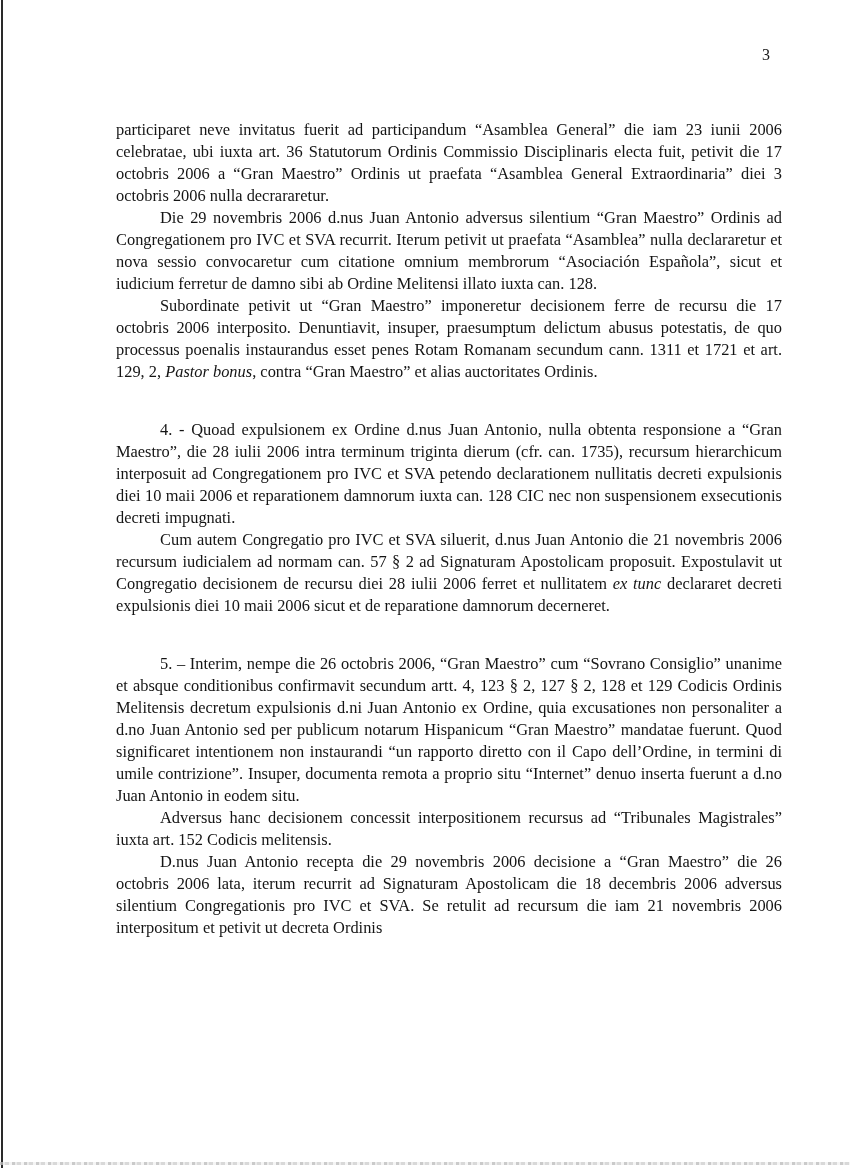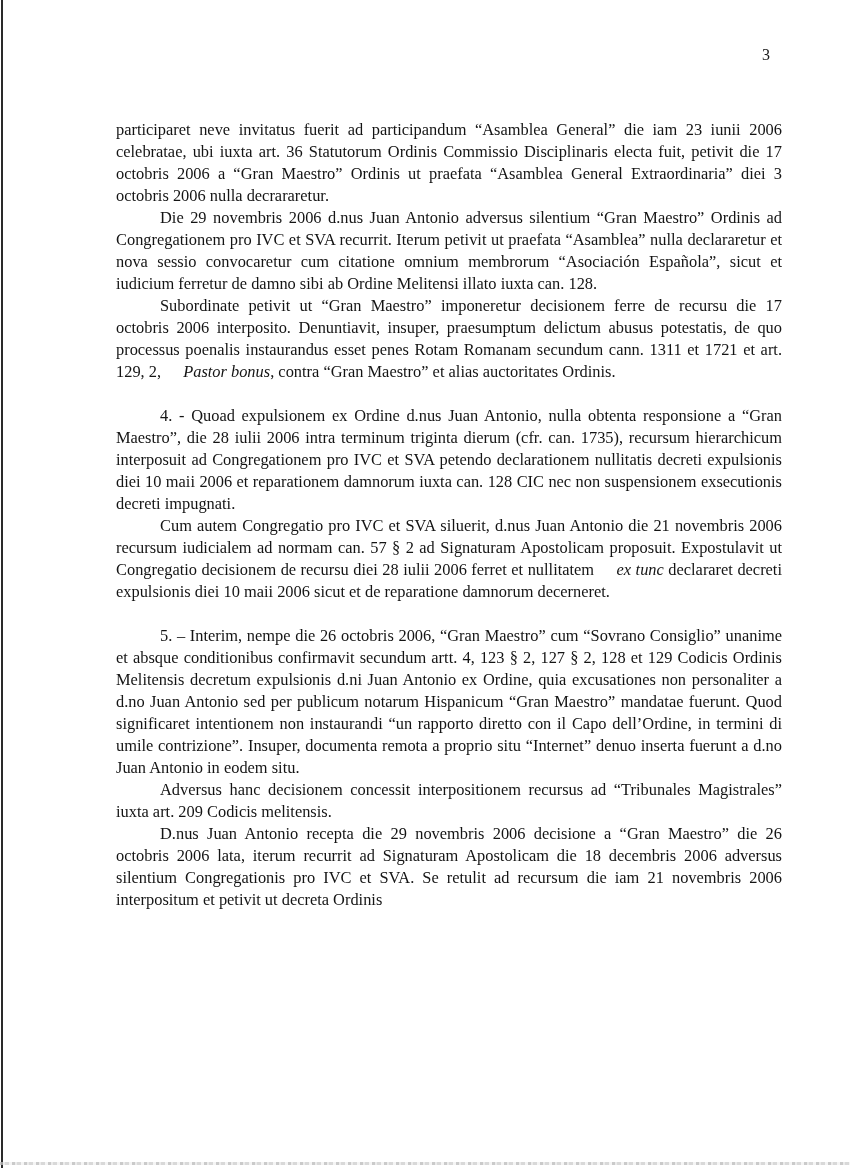--- a/index.html
+++ b/index.html
@@ -21,33 +21,33 @@
     position: absolute; left: 750px; top: 46px; width: 20px; text-align: right;
     font-family: "Liberation Serif", serif; font-size: 16px; color: #1a1a1a;
   }
   .body-text {
     position: absolute; left: 116px; top: 119px; width: 666px;
     font-family: Liberation Serif, serif; font-size: 16.4px; line-height: 22px;
     color: #141414; text-align: justify;
   }
   .para { margin: 0; text-indent: 0; }
   .para.indent { text-indent: 44px; }
-  .para.gap { margin-top: 22px; }
-  .seg-italic { font-style: italic; margin-left: 18px; }
+  .para.gap { margin-top: 36px; }
+  .seg-italic { font-style: italic; }
 </style>
 </head>
 <body>
 
 <div class="page">
   <div class="left-rule"></div>
   <div class="page-number">3</div>
   <div class="body-text" id="body-text">
       <p class="para"><span>participaret neve invitatus fuerit ad participandum “Asamblea General” die iam 23 iunii 2006 celebratae, ubi iuxta art. 36 Statutorum Ordinis Commissio Disciplinaris electa fuit, petivit die 17 octobris 2006 a “Gran Maestro” Ordinis ut praefata “Asamblea General Extraordinaria” diei 3 octobris 2006 nulla decrararetur.</span></p>
       <p class="para indent"><span>Die 29 novembris 2006 d.nus Juan Antonio adversus silentium “Gran Maestro” Ordinis ad Congregationem pro IVC et SVA recurrit. Iterum petivit ut praefata “Asamblea” nulla declararetur et nova sessio convocaretur cum citatione omnium membrorum “Asociación Española”, sicut et iudicium ferretur de damno sibi ab Ordine Melitensi illato iuxta can. 128.</span></p>
       <p class="para indent"><span>Subordinate petivit ut “Gran Maestro” imponeretur decisionem ferre de recursu die 17 octobris 2006 interposito. Denuntiavit, insuper, praesumptum delictum abusus potestatis, de quo processus poenalis instaurandus esset penes Rotam Romanam secundum cann. 1311 et 1721 et art. 129, 2, </span><span class="seg-italic">Pastor bonus</span><span>, contra “Gran Maestro” et alias auctoritates Ordinis.</span></p>
       <p class="para indent gap"><span>4.  -  Quoad expulsionem ex Ordine d.nus Juan Antonio, nulla obtenta responsione a “Gran Maestro”, die 28 iulii 2006 intra terminum triginta dierum (cfr. can. 1735), recursum hierarchicum interposuit ad Congregationem pro IVC et SVA petendo declarationem nullitatis decreti expulsionis diei 10 maii 2006 et reparationem damnorum iuxta can. 128 CIC nec non suspensionem exsecutionis decreti impugnati.</span></p>
       <p class="para indent"><span>Cum autem Congregatio pro IVC et SVA siluerit, d.nus Juan Antonio die 21 novembris 2006 recursum iudicialem ad normam can. 57 § 2 ad Signaturam Apostolicam proposuit. Expostulavit ut Congregatio decisionem de recursu diei 28 iulii 2006 ferret et nullitatem </span><span class="seg-italic">ex tunc</span><span> declararet decreti expulsionis diei 10 maii 2006 sicut et de reparatione damnorum decerneret.</span></p>
       <p class="para indent gap"><span>5. – Interim, nempe die 26 octobris 2006, “Gran Maestro” cum “Sovrano Consiglio” unanime et absque conditionibus confirmavit secundum artt. 4, 123 § 2, 127 § 2, 128 et 129 Codicis Ordinis Melitensis decretum expulsionis d.ni Juan Antonio ex Ordine, quia excusationes non personaliter a d.no Juan Antonio sed per publicum notarum Hispanicum “Gran Maestro” mandatae fuerunt. Quod significaret intentionem non instaurandi “un rapporto diretto con il Capo dell’Ordine, in termini di umile contrizione”. Insuper, documenta remota a proprio situ “Internet” denuo inserta fuerunt a d.no Juan Antonio in eodem situ.</span></p>
-      <p class="para indent"><span>Adversus hanc decisionem concessit interpositionem recursus ad “Tribunales Magistrales” iuxta art. 209 Codicis melitensis.</span></p>
+      <p class="para indent"><span>Adversus hanc decisionem concessit interpositionem recursus ad “Tribunales Magistrales” iuxta art. 152 Codicis melitensis.</span></p>
       <p class="para indent"><span>D.nus Juan Antonio recepta die 29 novembris 2006 decisione a “Gran Maestro” die 26 octobris 2006 lata, iterum recurrit ad Signaturam Apostolicam die 18 decembris 2006 adversus silentium Congregationis pro IVC et SVA. Se retulit ad recursum die iam 21 novembris 2006 interpositum et petivit ut decreta Ordinis</span></p>
     </div>
   <div class="bottom-noise"></div>
 </div>
 
 </body></html>

